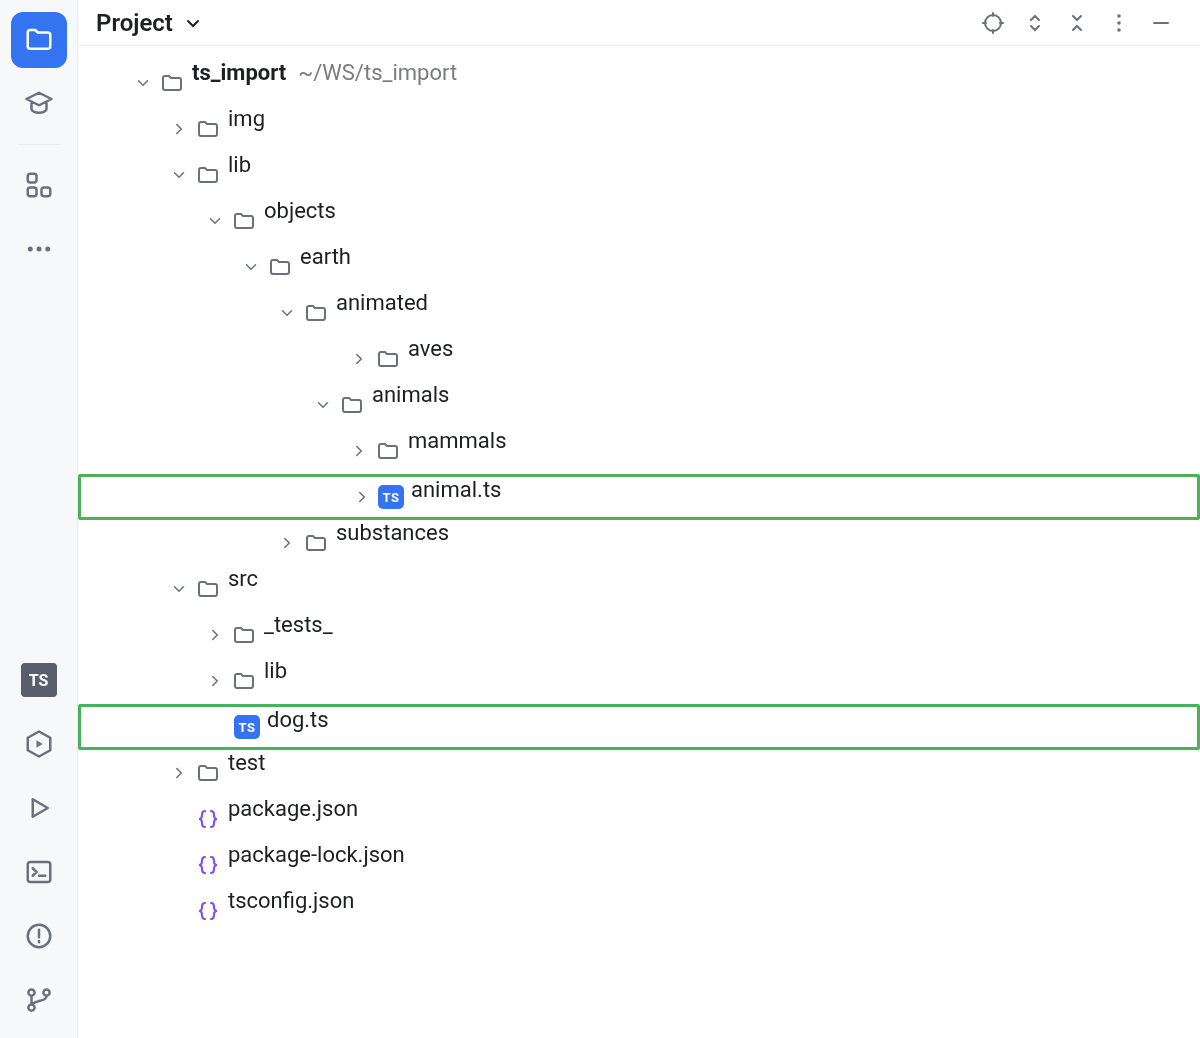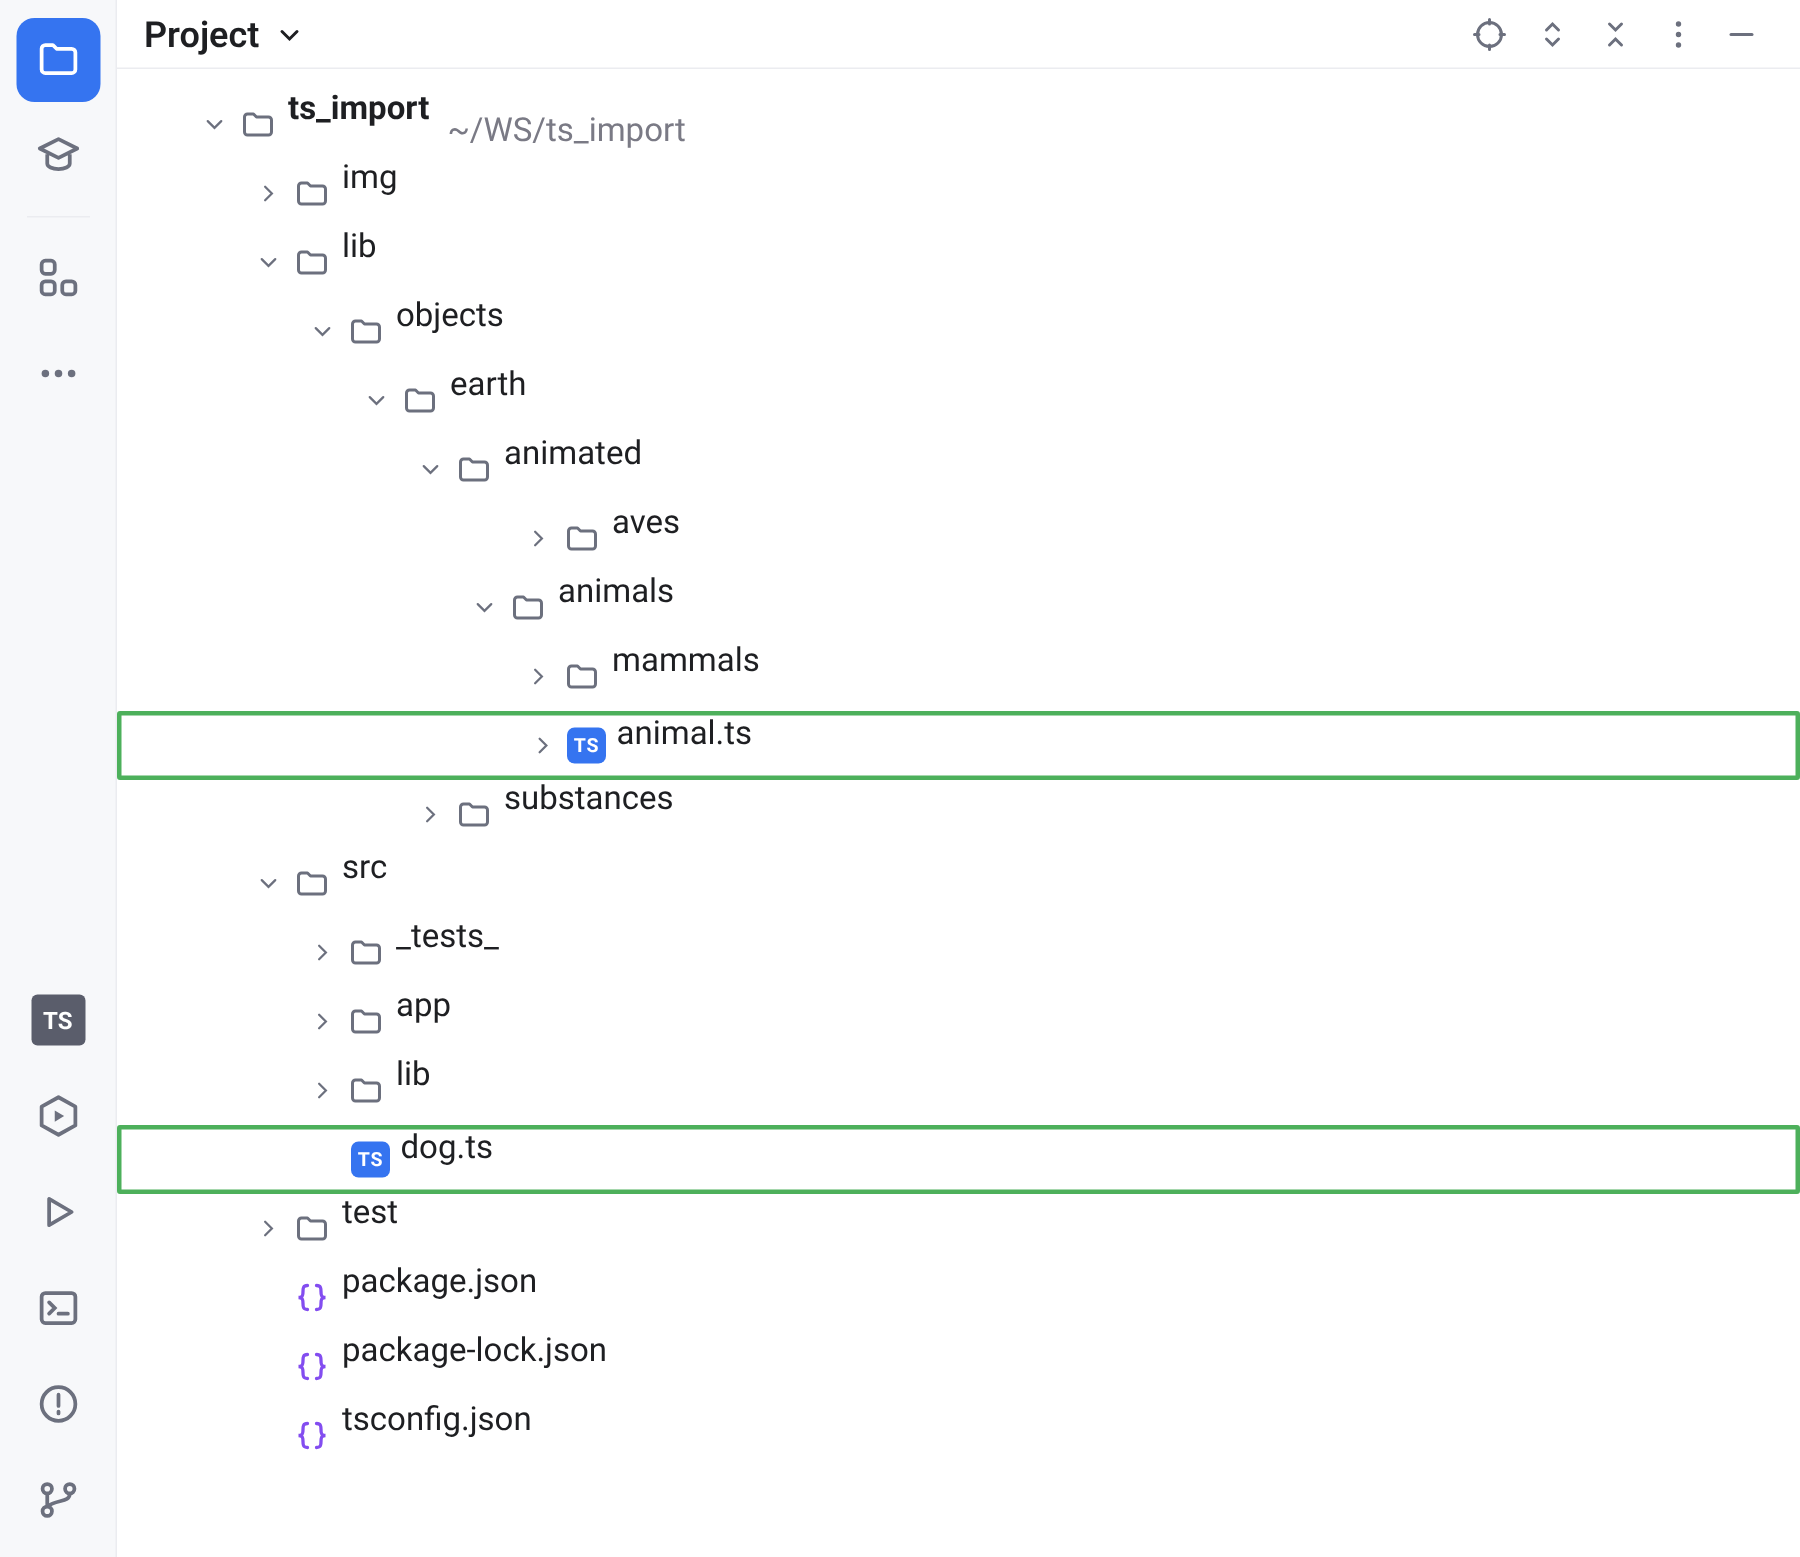--- a/index.html
+++ b/index.html
@@ -35,21 +35,21 @@
   .panel-header svg { width:24px; height:24px; }
 
   
   .tree { flex:1; padding:14px 0 10px 0; overflow:auto; }
   .node { display:flex; height:46px; position:relative; cursor:pointer; white-space:nowrap; }
   .node .chev { width:30px; display:flex; align-items:center; justify-content:center; color:var(--icon); }
   .node .chev svg { width:18px; height:18px; }
   .node .fic { width:28px; display:flex; align-items:center; justify-content:center; margin-right:6px; }
   .node .fic svg { width:24px; height:24px; }
   .node .label { font-size:22px; }
-  .node .path { color: var(--muted); margin-left:12px; font-size:22px;margin-top:15px; }
+  .node .path { color: var(--muted); margin-left:12px; font-size:22px; }
   .node.bold .label { font-weight:700; }
   .node.highlight { border:3px solid var(--highlight); border-radius:2px; }
 
   
   .node { padding-left: calc(var(--ind) * 36px + 14px); }
 
   
   .tsbadge { width:26px; height:24px; background: var(--ts-blue); border-radius:5px; color:#fff; font-size:13px; font-weight:700; display:flex; align-items:center; justify-content:center; letter-spacing:0.5px; }
   .rail .tsbadge-rail { width:36px; height:34px; background:#5a5d6b; color:#fff; font-size:16px; font-weight:700; display:flex; align-items:center; justify-content:center; border-radius:4px; }
 </style>
@@ -334,33 +334,20 @@
           <span class="chev">
   <svg viewBox="0 0 24 24">
               <path d="M9 6l6 6-6 6" fill="none" stroke="currentColor" stroke-width="2" stroke-linecap="round"></path>
             </svg>
 </span>
           <span class="fic">
   <svg viewBox="0 0 24 24">
               <path fill="none" stroke="#6c707e" stroke-width="2" stroke-linejoin="round" d="M3 7a2 2 0 0 1 2-2h4l2 2h8a2 2 0 0 1 2 2v8a2 2 0 0 1-2 2H5a2 2 0 0 1-2-2V7z"></path>
             </svg>
 </span>
-          <span class="label">app</span>
-        </div>
-        <div class="node" style="--ind: 3;">
-          <span class="chev">
-  <svg viewBox="0 0 24 24">
-              <path d="M9 6l6 6-6 6" fill="none" stroke="currentColor" stroke-width="2" stroke-linecap="round"></path>
-            </svg>
-</span>
-          <span class="fic">
-  <svg viewBox="0 0 24 24">
-              <path fill="none" stroke="#6c707e" stroke-width="2" stroke-linejoin="round" d="M3 7a2 2 0 0 1 2-2h4l2 2h8a2 2 0 0 1 2 2v8a2 2 0 0 1-2 2H5a2 2 0 0 1-2-2V7z"></path>
-            </svg>
-</span>
           <span class="label">lib</span>
         </div>
         <div class="node highlight" style="--ind: 3;">
           <span class="chev"></span>
           <span class="fic">
             <span class="tsbadge">TS</span>
           </span>
           <span class="label">dog.ts</span>
         </div>
         <div class="node" style="--ind: 2;">

